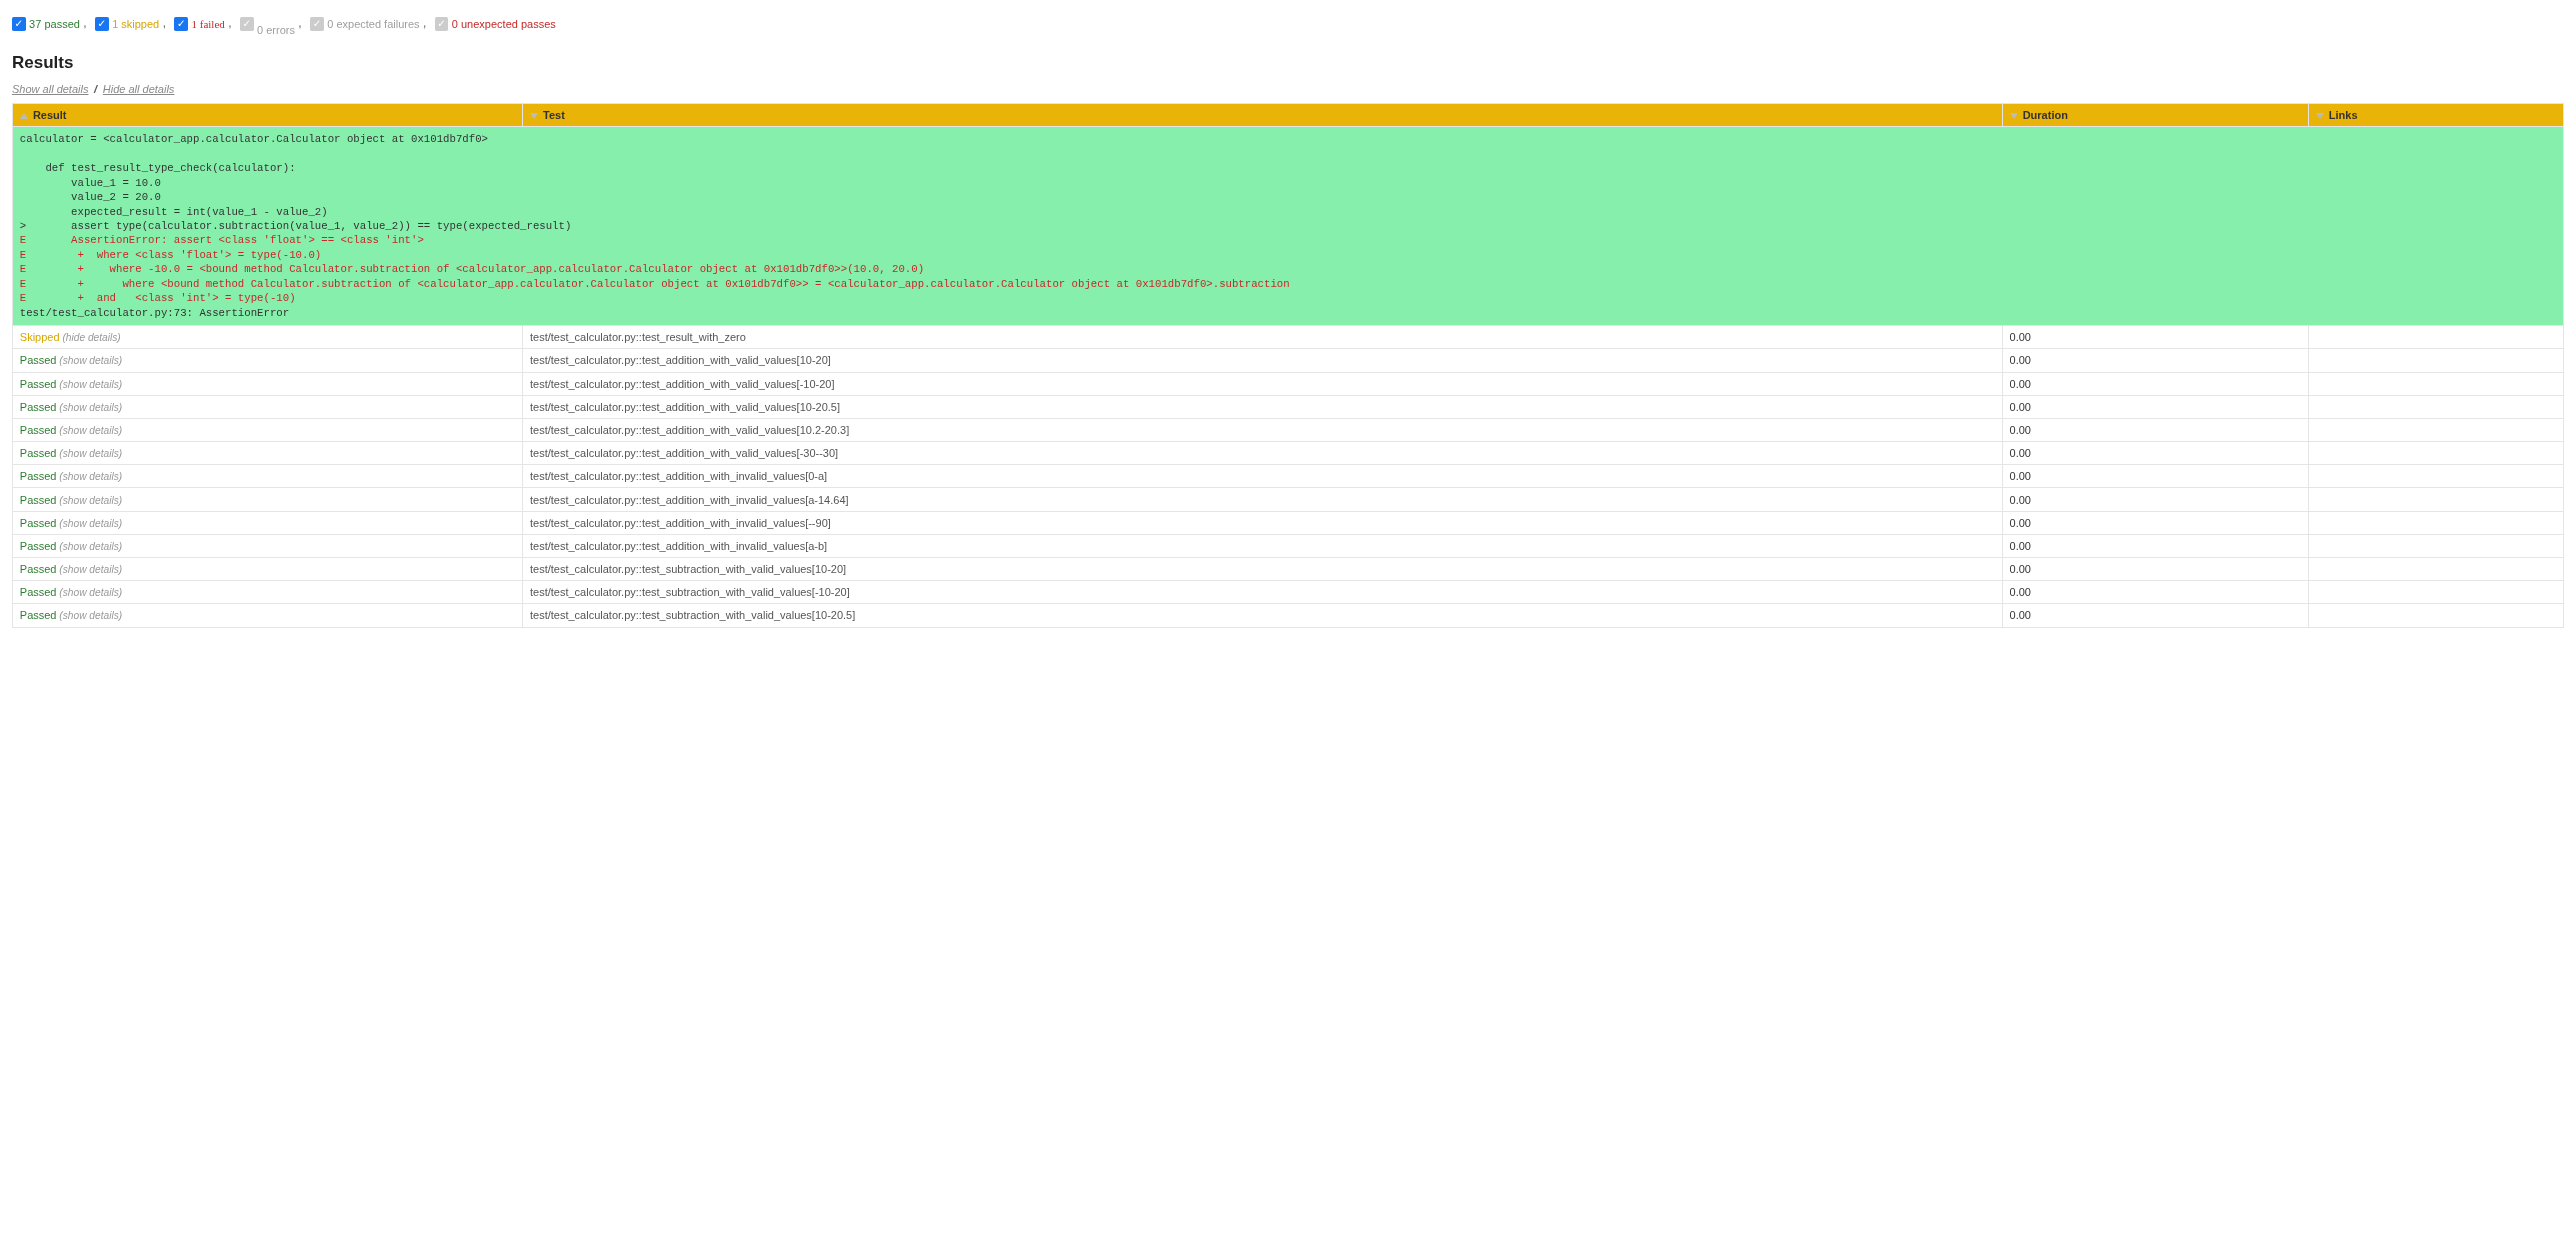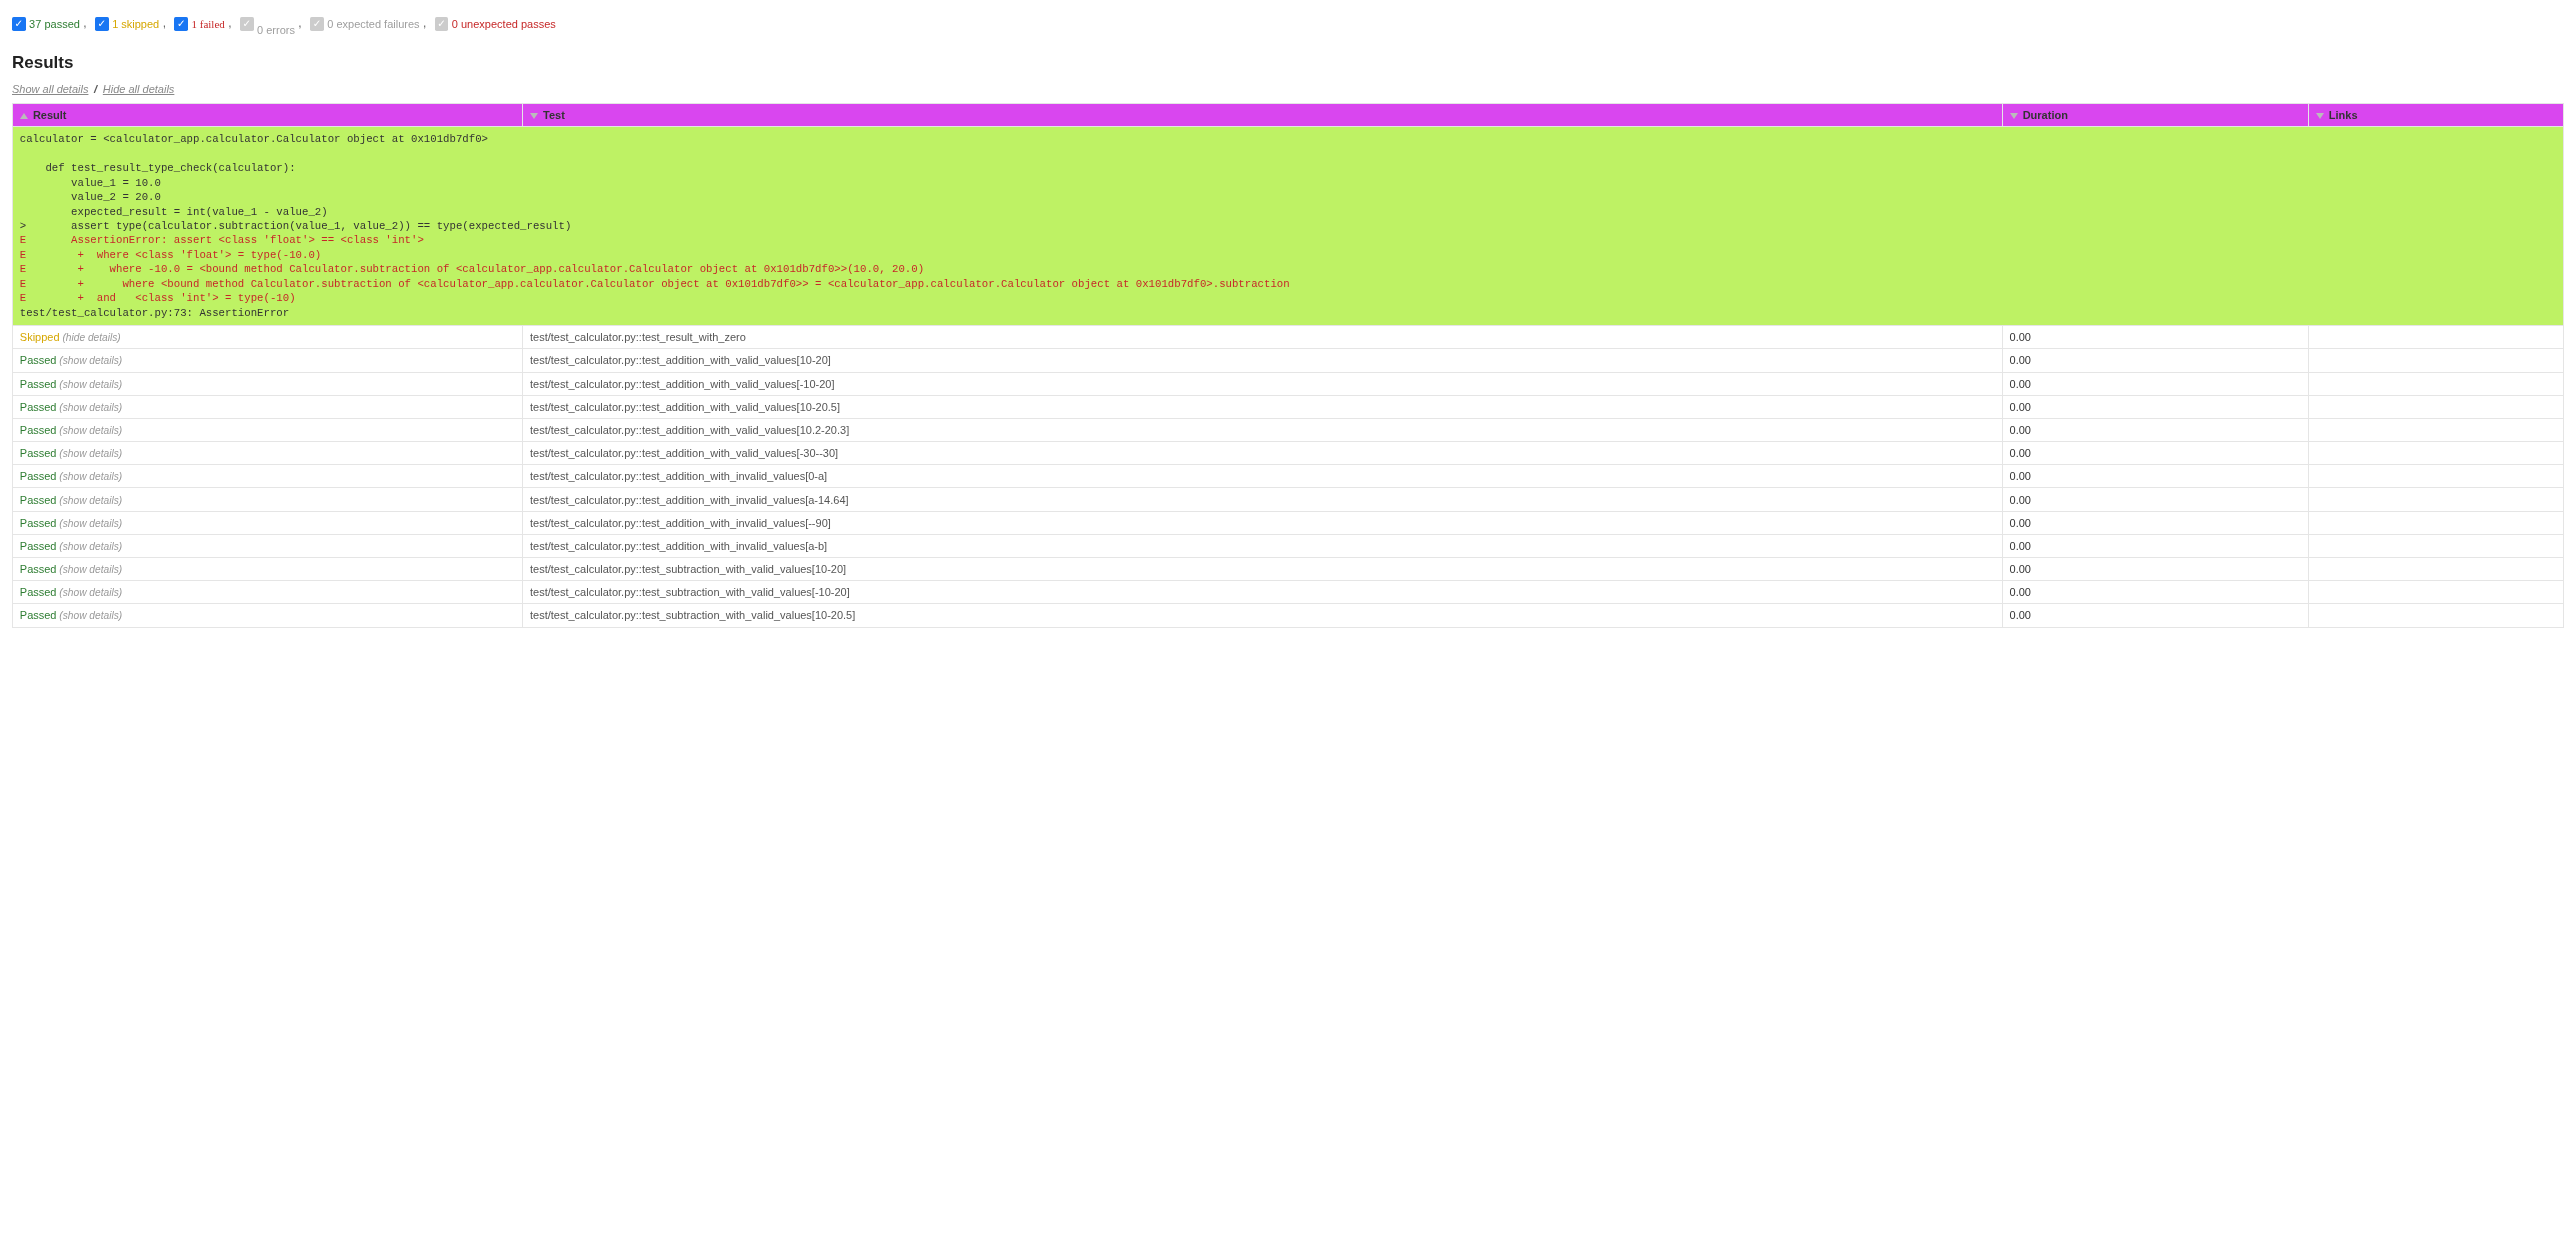--- a/index.html
+++ b/index.html
@@ -50,21 +50,21 @@
       border: 0.9px solid #e5e5e5;
       padding: 5.1px 6.8px;
       text-align: left;
       font-size: 11px;
       vertical-align: middle;
       overflow: hidden;
       text-overflow: ellipsis;
       white-space: nowrap;
     }
     table.results-table th {
-      background: #d946ef;
+      background: #eab308;
       font-weight: 700;
       color: #333;
     }
     .col-result { width: 20%; }
     .col-test { width: 58%; }
     .col-duration { width: 12%; }
     .col-links { width: 10%; }
 
     .sort-arrow {
       display: inline-block;
@@ -77,21 +77,21 @@
     .sort-arrow.up { border-bottom: 6px solid #bbb; }
     .sort-arrow.down { border-top: 6px solid #bbb; }
 
     .status-failed { color: #c62828; }
     .status-skipped { color: #d6a700; }
     .status-passed { color: #2e7d32; }
     .toggle-detail { color: #999; font-style: italic; font-size: 10.2px; }
     .test-name { color: #555; font-family: inherit; }
 
     td.details-cell {
-      background: #bef264;
+      background: #86efac;
       padding: 8.5px 10.2px;
       white-space: normal;
       margin-top: 44px;
     }
     pre.log {
       margin: 0;
       font-family: Menlo, Monaco, Consolas, "Courier New", monospace;
       font-size: 10.7px;
       line-height: 1.35;
       color: #333;

